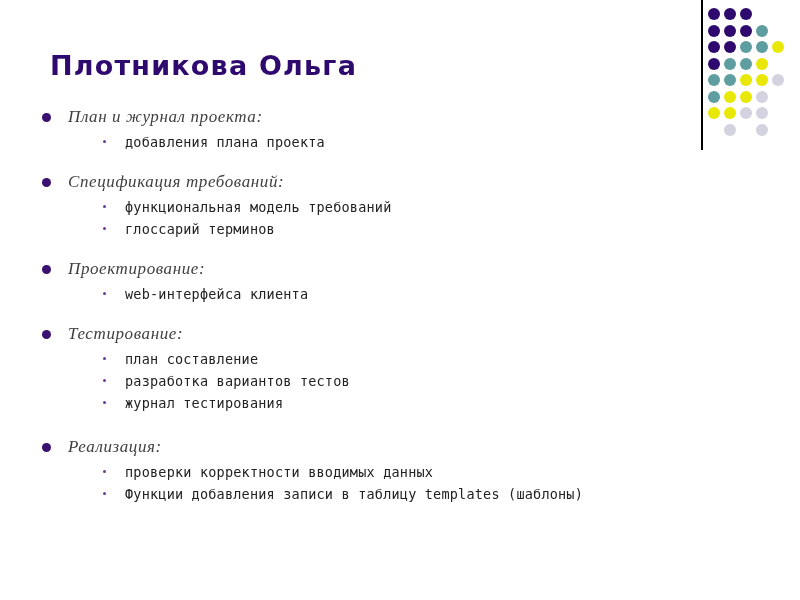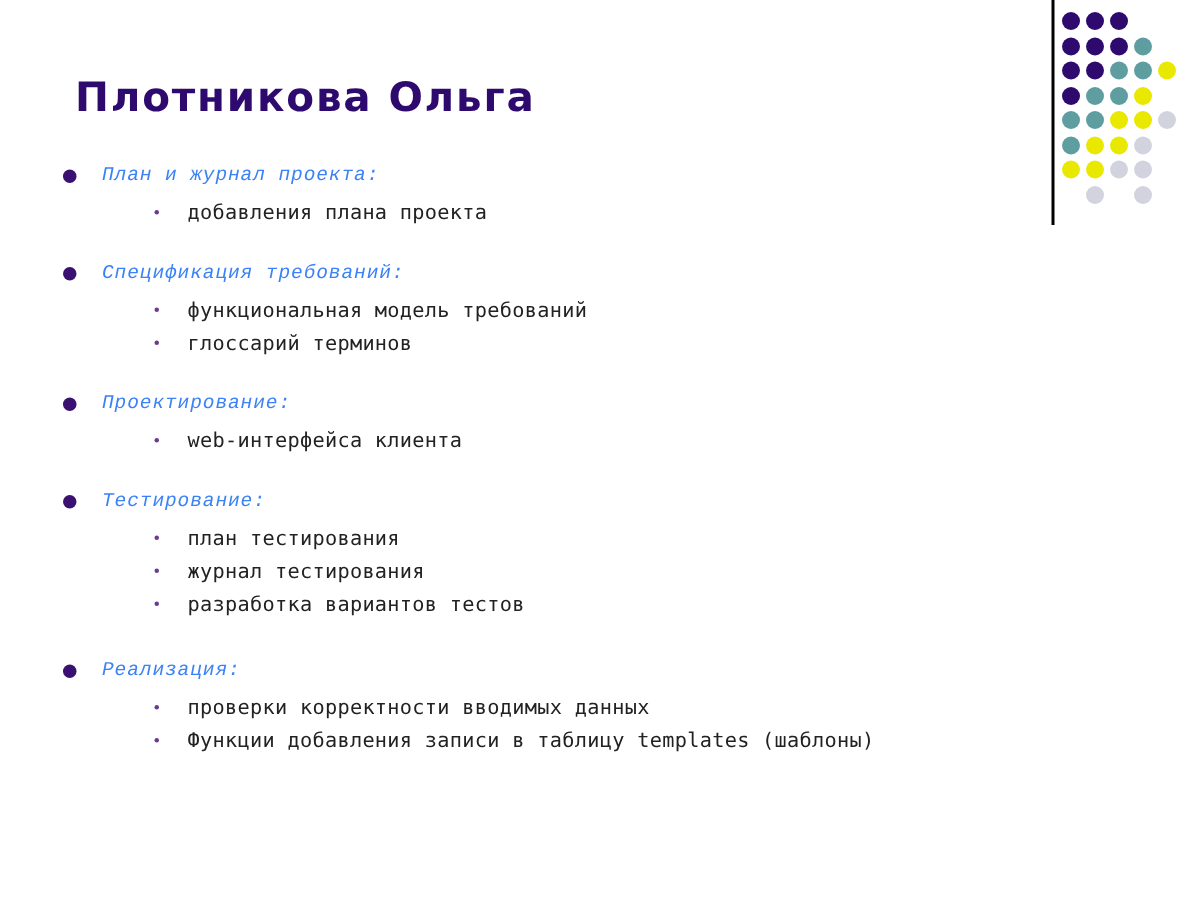--- a/index.html
+++ b/index.html
@@ -73,24 +73,24 @@
   }
 
   .group {
     margin-bottom: 16px;
   }
   .group:last-child { margin-bottom: 0; margin-top: 20px; }
 
   .lvl1 {
     position: relative;
     padding-left: 32px;
-    font-family: Liberation Mono, monospace;
-    font-size: 13px;
+    font-family: Liberation Serif, serif;
+    font-size: 17px;
     font-style: italic;
-    color: #3b82f6;
+    color: #404040;
     line-height: 25px;
     letter-spacing: 0.6px;
     white-space: nowrap;
   }
   .lvl1 .bullet1 {
     position: absolute;
     left: 6px;
     top: 9px;
     width: 9px;
     height: 9px;
@@ -181,23 +181,23 @@
       </div>
       <div class="group">
         <div class="lvl1"><span class="bullet1"></span><span>Проектирование:</span></div>
         <div class="sublist">
           <div class="lvl2"><span class="bullet2"></span><span>web-интерфейса клиента</span></div>
         </div>
       </div>
       <div class="group">
         <div class="lvl1"><span class="bullet1"></span><span>Тестирование:</span></div>
         <div class="sublist">
-          <div class="lvl2"><span class="bullet2"></span><span>план тестирования</span></div>
+          <div class="lvl2"><span class="bullet2"></span><span>план составление</span></div>
+          <div class="lvl2"><span class="bullet2"></span><span>разработка вариантов тестов</span></div>
           <div class="lvl2"><span class="bullet2"></span><span>журнал тестирования</span></div>
-          <div class="lvl2"><span class="bullet2"></span><span>разработка вариантов тестов</span></div>
         </div>
       </div>
       <div class="group">
         <div class="lvl1"><span class="bullet1"></span><span>Реализация:</span></div>
         <div class="sublist">
           <div class="lvl2"><span class="bullet2"></span><span>проверки корректности вводимых данных</span></div>
           <div class="lvl2"><span class="bullet2"></span><span>Функции добавления записи в таблицу templates (шаблоны)</span></div>
         </div>
       </div>
     </div>

